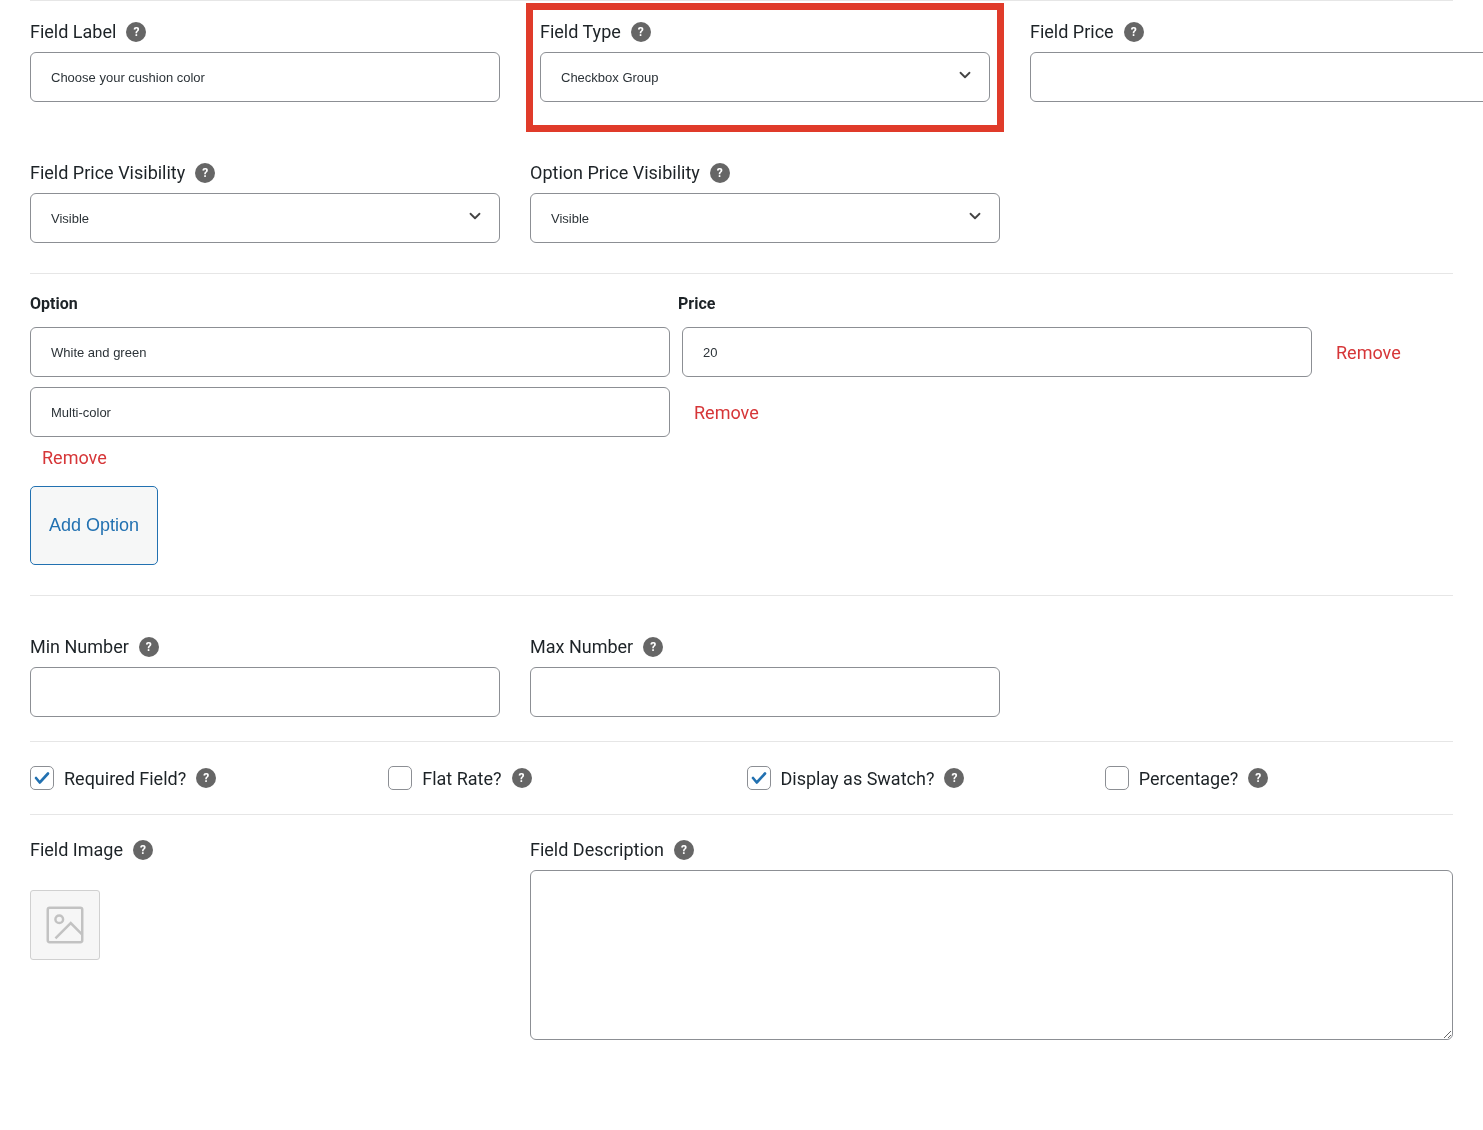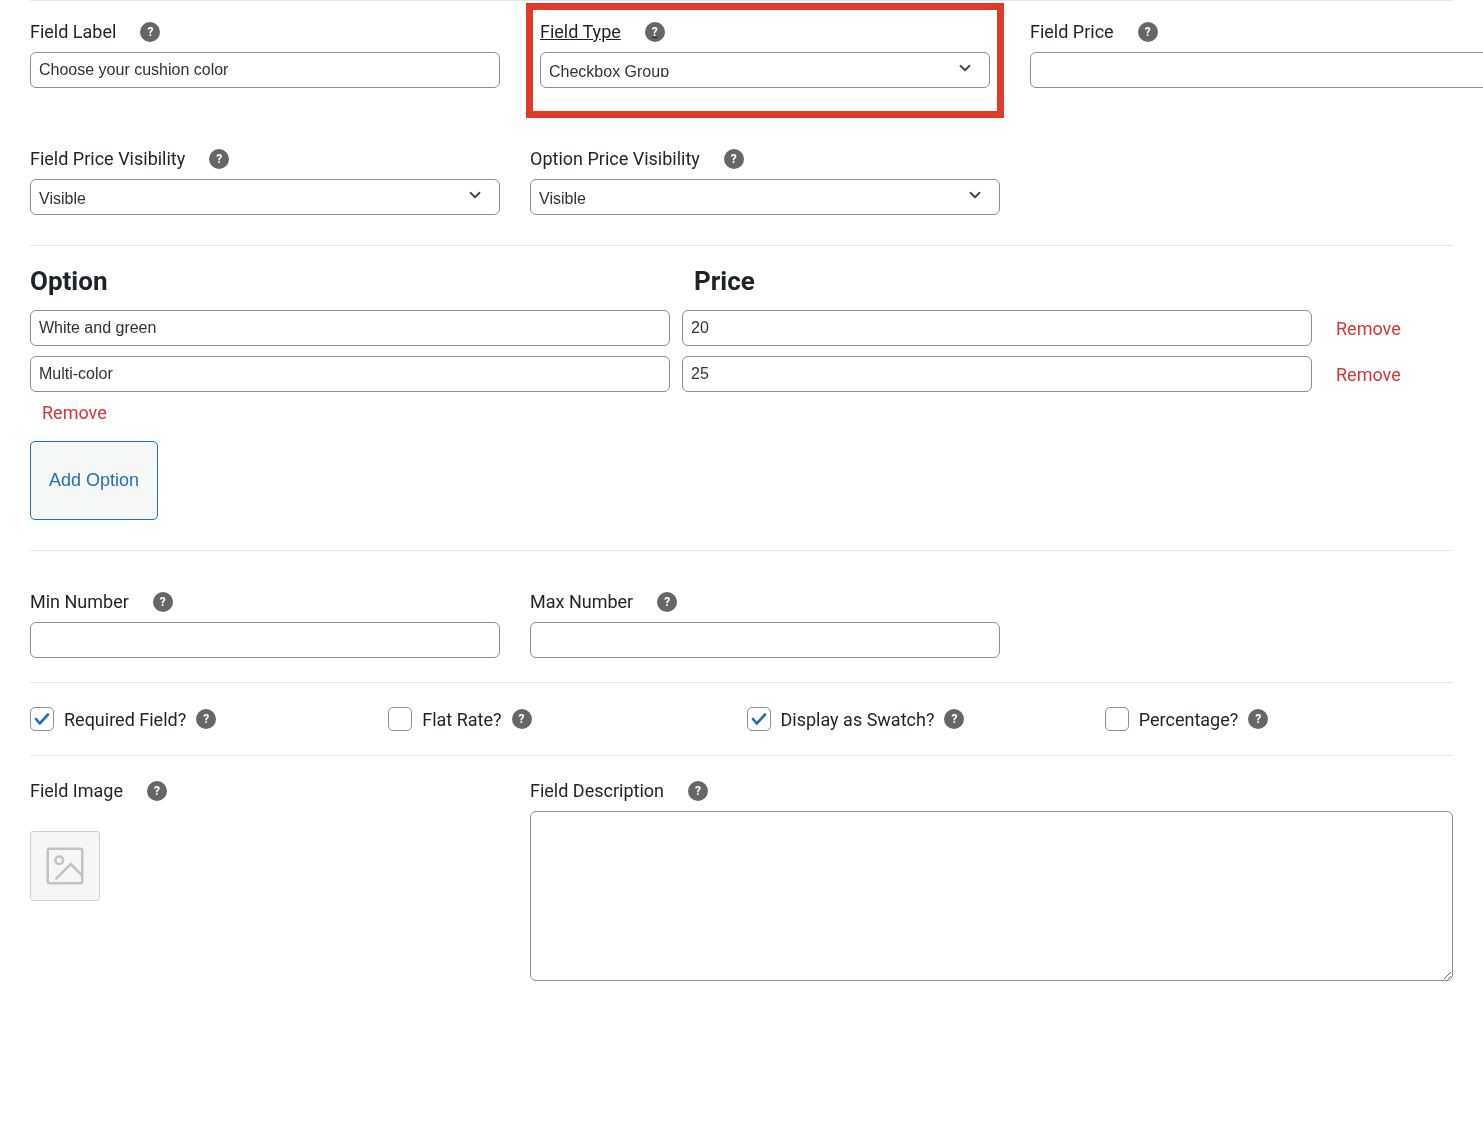--- a/index.html
+++ b/index.html
@@ -26,44 +26,44 @@
     padding: 20px 0 0 0;
   }
   .col {
     flex: 1;
     min-width: 0;
   }
   .col-fixed-470 { flex: 0 0 470px; }
   .label-row {
     display: flex;
     align-items: center;
-    gap: 24px;
+    gap: 10px;
     font-size: 18px;
     color: #1d2327;
     margin-bottom: 10px;
     font-weight: 400;
   }
   .help-icon {
     display: inline-flex;
     align-items: center;
     justify-content: center;
     width: 20px; height: 20px;
     border-radius: 50%;
     background: #666;
     color: #fff;
     font-size: 12px;
     font-weight: 700;
   }
   input[type="text"].field,
   .select,
   textarea.field {
     width: 100%;
-    height: 36px;
-    padding: 10px 8px;
-    font-size: 16px;
+    height: 50px;
+    padding: 10px 20px;
+    font-size: 13px;
     border: 1px solid #8c8f94;
     border-radius: 6px;
     background: #fff;
     color: #2c3338;
     outline: none;
   }
   textarea.field {
     height: 170px;
     resize: both;
     font-size: 16px;
@@ -84,27 +84,26 @@
     right: 16px;
     top: 50%;
     transform: translateY(-50%);
     pointer-events: none;
   }
   .highlight-red {
     outline: 7px solid #e03b2a;
     outline-offset: -3px;
     padding: 14px 10px 26px 10px;
     margin-top: -14px;
-    text-decoration: underline;
   }
   .options-header {
     display: flex;
-    gap: 24px;
+    gap: 8px;
     font-weight: 700;
-    font-size: 26px;
+    font-size: 16px;
     color: #1d2327;
     padding: 20px 0 14px 0;
     border-top: 1px solid #e6e6e6;
     margin-top: 30px;
   }
   .options-header .oh-option { flex: 0 0 640px; }
   .options-header .oh-price  { flex: 0 0 630px; }
   .option-row {
     display: flex;
     align-items: center;
@@ -262,21 +261,20 @@
 
   
   <div id="options-list">
       <div class="option-row">
         <input type="text" class="field opt-name" value="White and green" style="">
         <input type="text" class="field opt-price" value="20" style="">
         <span class="remove">Remove</span>
       </div>
       <div class="option-row">
         <input type="text" class="field opt-name" value="Multi-color" style="">
-        <input type="text" class="field opt-price" value="25" style="">
         <span class="remove">Remove</span>
       </div>
       <div class="option-row">
         <span class="remove">Remove</span>
       </div>
     </div>
 
   <button class="btn-outline">Add Option</button>
 
   

